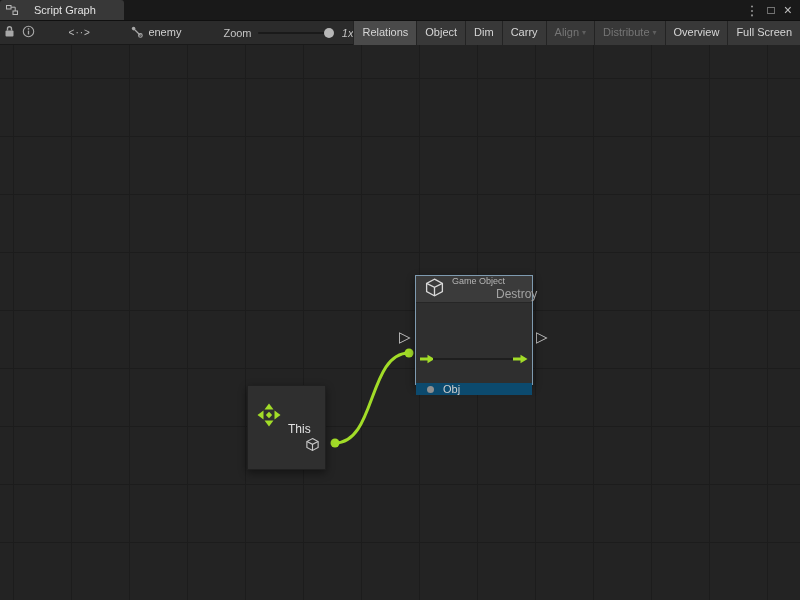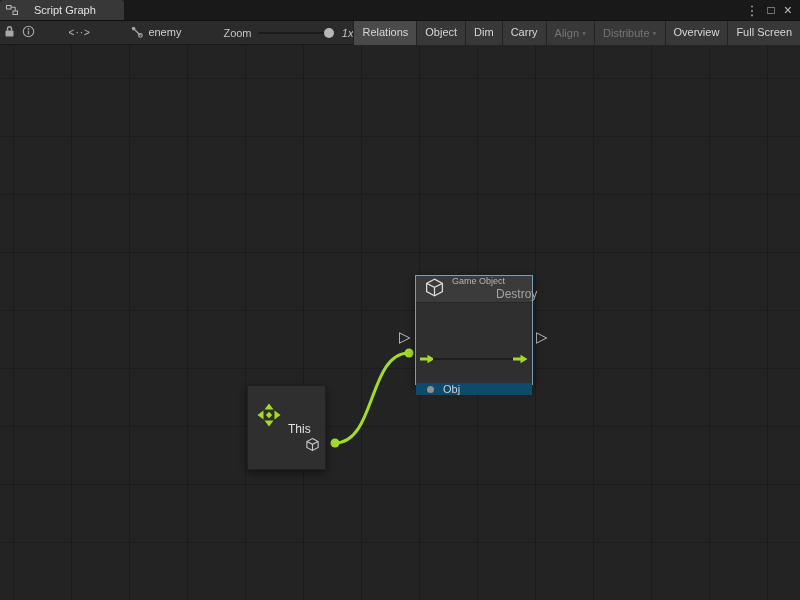--- a/index.html
+++ b/index.html
@@ -55,21 +55,21 @@
   .slider-thumb{position:absolute;right:0;top:7px;width:10px;height:10px;border-radius:50%;background:#b7b7b7;}
   .zoom-value{margin-left:8px;color:#c4c4c4;font-style:italic;}
   .tb-buttons{margin-left:auto;display:flex;height:24px;}
   .tb-btn{
     height:24px;line-height:23px;padding:0 8px;background:#383838;
     border:none;border-left:1px solid #232323;color:#d6d6d6;font-size:11px;
     font-family:"Liberation Sans", sans-serif;cursor:pointer;white-space:nowrap;
     display:flex;align-items:center;gap:3px;
   }
   .tb-btn.active{background:#4a4a4a;}
-  .tb-btn.disabled{color:#757575;cursor:default;align-items:flex-end;}
+  .tb-btn.disabled{color:#757575;cursor:default;}
   .tb-btn .dd-arrow{font-size:8px;color:#8a8a8a;}
   .tb-btn.disabled .dd-arrow{color:#5e5e5e;}
 
   
   .canvas{
     position:relative;flex:1;overflow:hidden;
     background-color:var(--canvas-bg);
     background-image:
       linear-gradient(to right, #1c1c1c 1px, transparent 1px),
       linear-gradient(to bottom, #1c1c1c 1px, transparent 1px);

